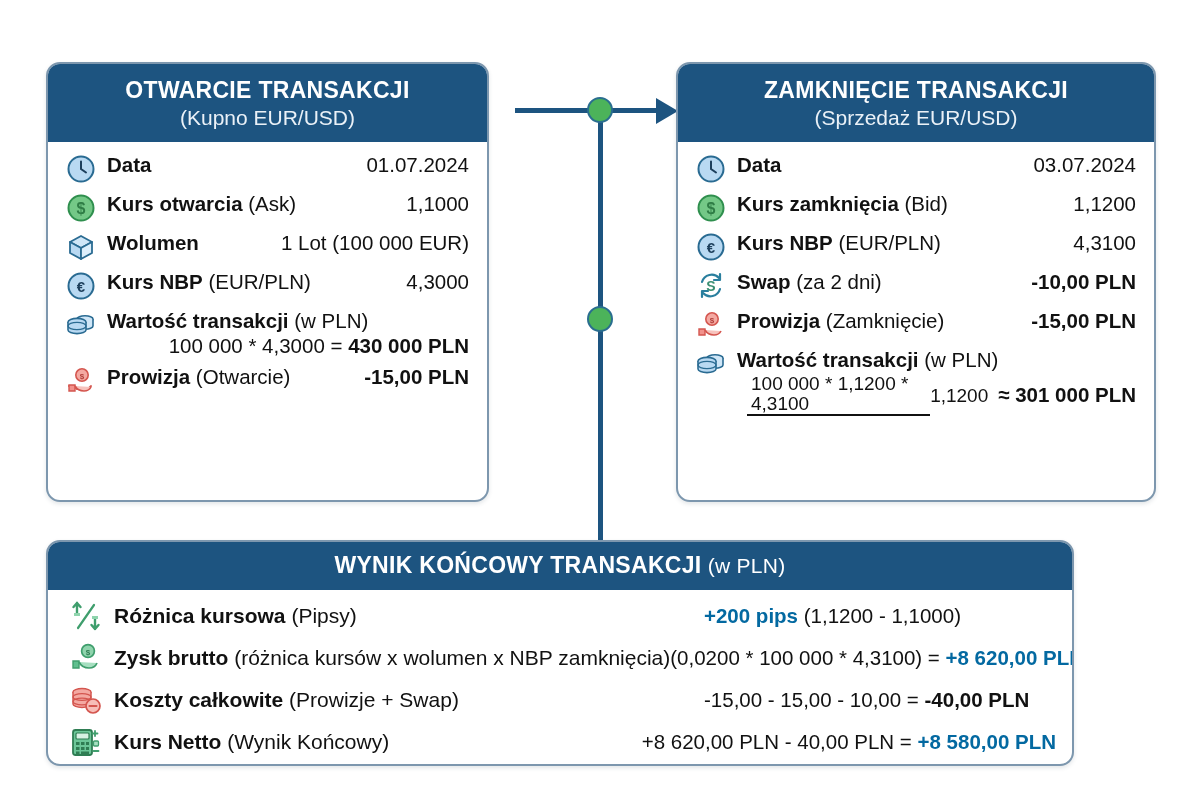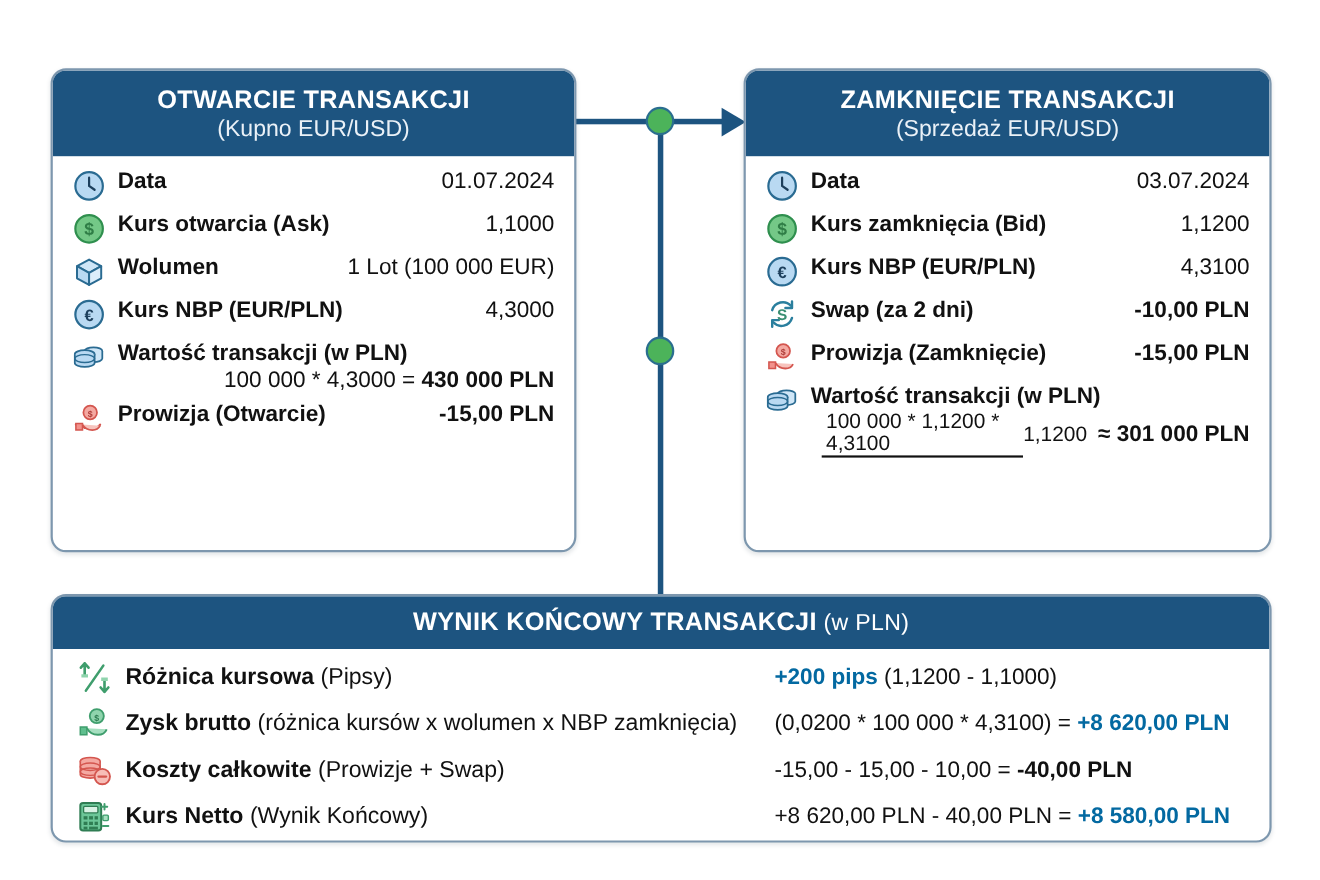--- a/index.html
+++ b/index.html
@@ -57,23 +57,23 @@
   
   .card {
     position: absolute;
     background: #ffffff;
     border: 2px solid #7d97ae;
     border-radius: 14px;
     box-sizing: border-box;
     box-shadow: 0 2px 4px rgba(40,60,80,0.13);
     overflow: hidden;
   }
-  .card-open  { left: 46px;  top: 62px;  width: 478px; height: 440px; }
+  .card-open  { left: 46px;  top: 62px;  width: 443px; height: 440px; }
   .card-close { left: 676px; top: 62px;  width: 480px; height: 440px; }
-  .card-result{ left: 46px;  top: 540px; width: 1110px; height: 226px; }
+  .card-result{ left: 46px;  top: 540px; width: 1028px; height: 226px; }
 
   .card-header {
     background: #1d5480;
     color: #ffffff;
     text-align: center;
     padding: 14px 10px 12px 10px;
   }
   .card-header .title {
     font-size: 23px;
     font-weight: bold;
@@ -117,21 +117,21 @@
     display: flex;
     align-items: baseline;
     justify-content: space-between;
   }
   .label {
     font-size: 20.5px;
     font-weight: bold;
     white-space: nowrap;
   }
   .label .sub {
-    font-weight: bold;
+    font-weight: normal;
   }
   .value {
     font-size: 20.5px;
     font-weight: normal;
     white-space: nowrap;
     text-align: right;
   }
   .value.bold { font-weight: bold; }
   .value .bold { font-weight: bold; }
   .green { color: #0369a1; font-weight: bold; }

